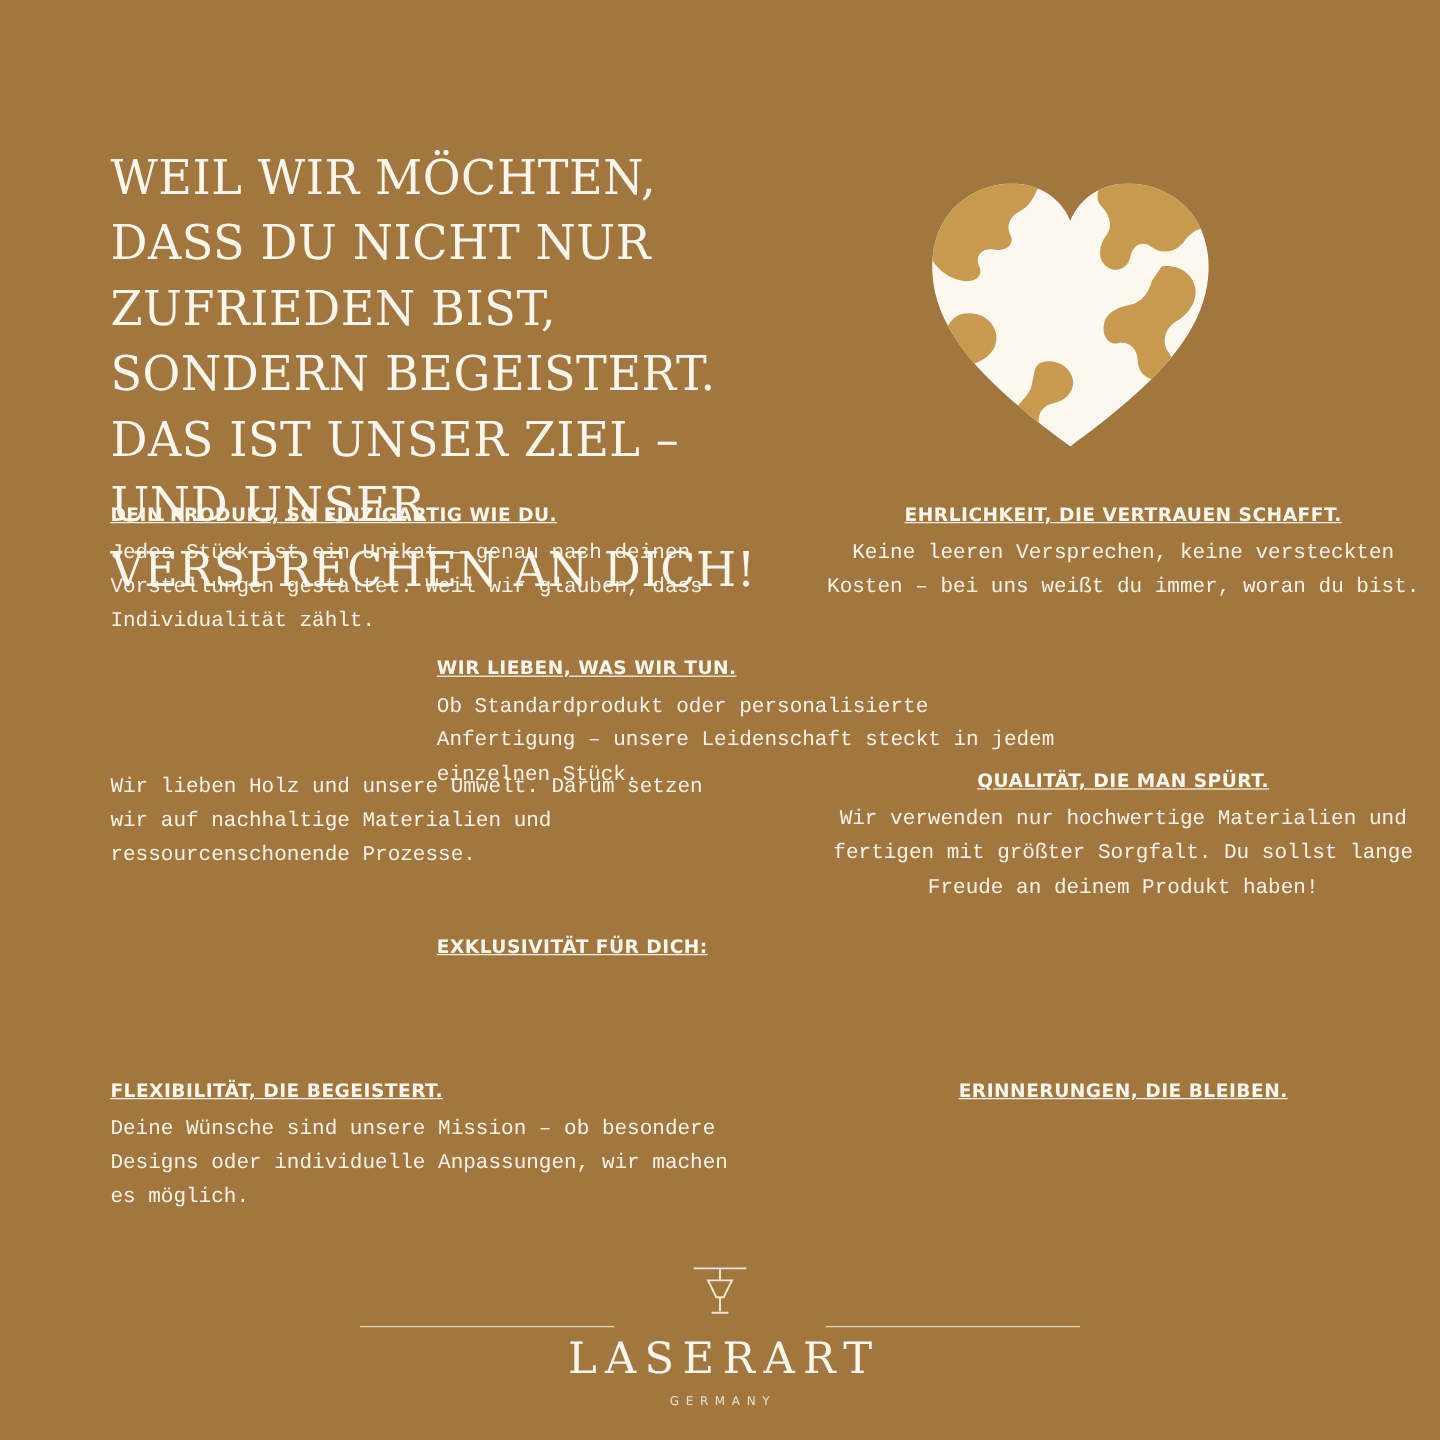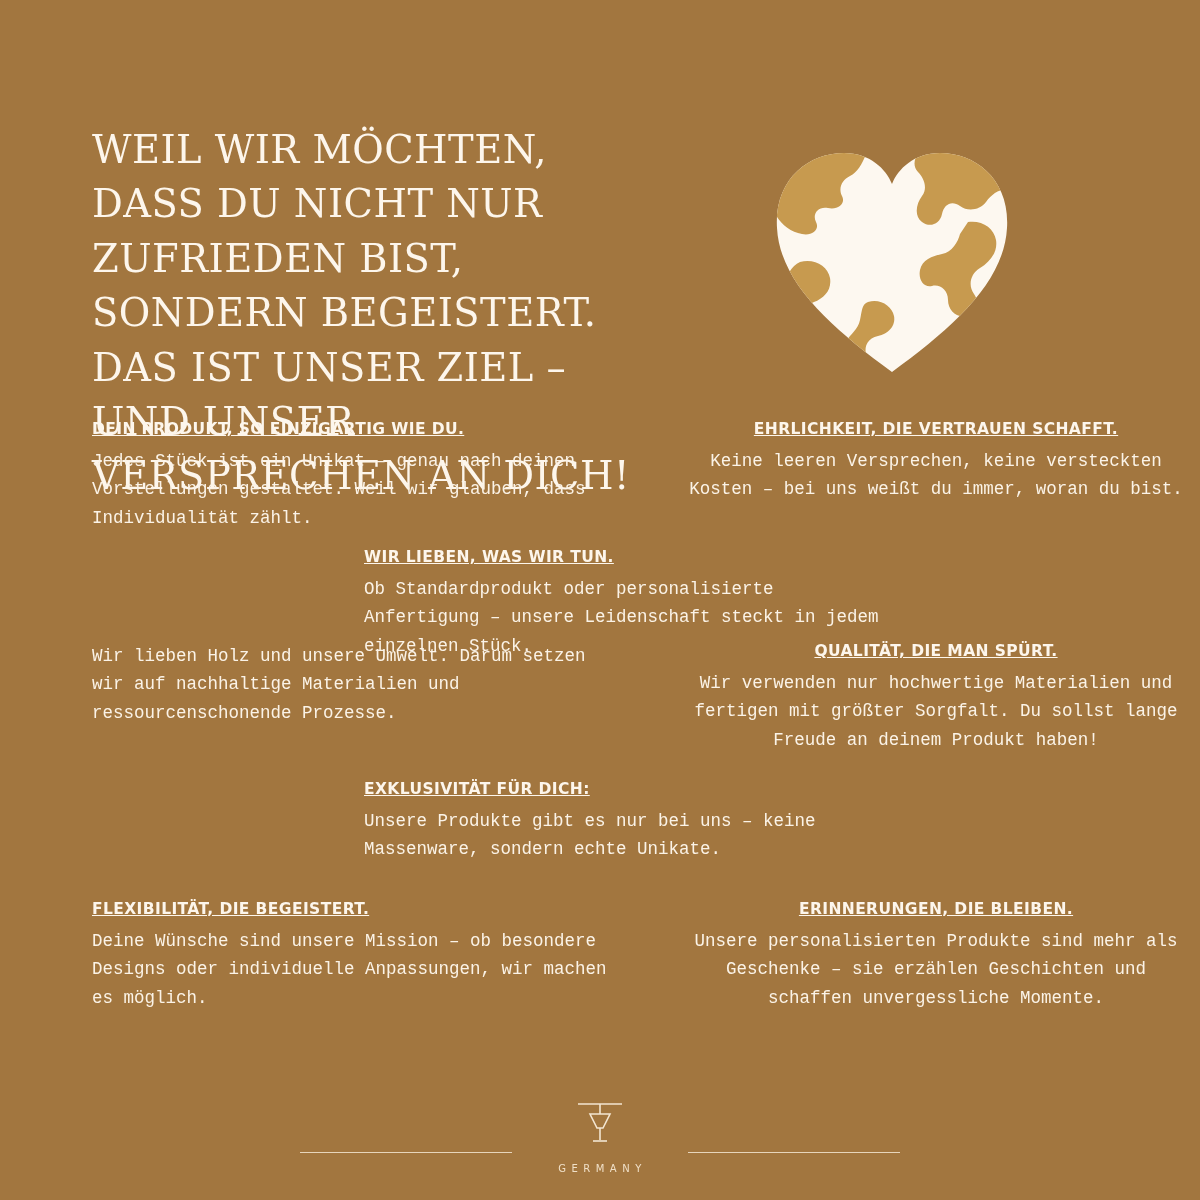--- a/index.html
+++ b/index.html
@@ -195,43 +195,42 @@
     <div class="block col-left r3">
       <p>Wir lieben Holz und unsere Umwelt. Darum setzen wir auf nachhaltige Materialien und ressourcenschonende Prozesse.</p>
     </div>
     <div class="block col-right r3">
       <h3>QUALITÄT, DIE MAN SPÜRT.</h3>
       <p>Wir verwenden nur hochwertige Materialien und fertigen mit größter Sorgfalt. Du sollst lange Freude an deinem Produkt haben!</p>
     </div>
 
     <div class="block col-mid r4">
       <h3>EXKLUSIVITÄT FÜR DICH:</h3>
-      <p>Unsere Produkte gibt es nur bei uns – keine Massenware, sondern echte Unikate.</p>
     </div>
 
     <div class="block col-left r5">
       <h3>FLEXIBILITÄT, DIE BEGEISTERT.</h3>
       <p>Deine Wünsche sind unsere Mission – ob besondere Designs oder individuelle Anpassungen, wir machen es möglich.</p>
     </div>
     <div class="block col-right r5">
       <h3>ERINNERUNGEN, DIE BLEIBEN.</h3>
-      <p>Unsere personalisierten Produkte sind mehr als Geschenke – sie erzählen Geschichten und schaffen unvergessliche Momente.</p>
     </div>
   </div>
 
   <div class="footer">
     <svg class="logo-mark" viewBox="0 0 60 46" aria-hidden="true">
       <line x1="8" y1="4" x2="52" y2="4" stroke="#f3e6d2" stroke-width="1.6"></line>
       <line x1="30" y1="4" x2="30" y2="14" stroke="#f3e6d2" stroke-width="1.6"></line>
       <path d="M20 14 L40 14 L33 28 L27 28 Z" fill="none" stroke="#f3e6d2" stroke-width="1.6"></path>
       <line x1="30" y1="28" x2="30" y2="40" stroke="#f3e6d2" stroke-width="1.6"></line>
       <line x1="23" y1="41" x2="37" y2="41" stroke="#f3e6d2" stroke-width="1.6"></line>
     </svg>
 
     <div class="logo-rules">
       <span class="rule left"></span>
       <span class="rule right"></span>
     </div>
 
+    <div class="brand">LASERART</div>
     <div class="brand-sub">GERMANY</div>
   </div>
 
 </div>
 
 </body></html>

